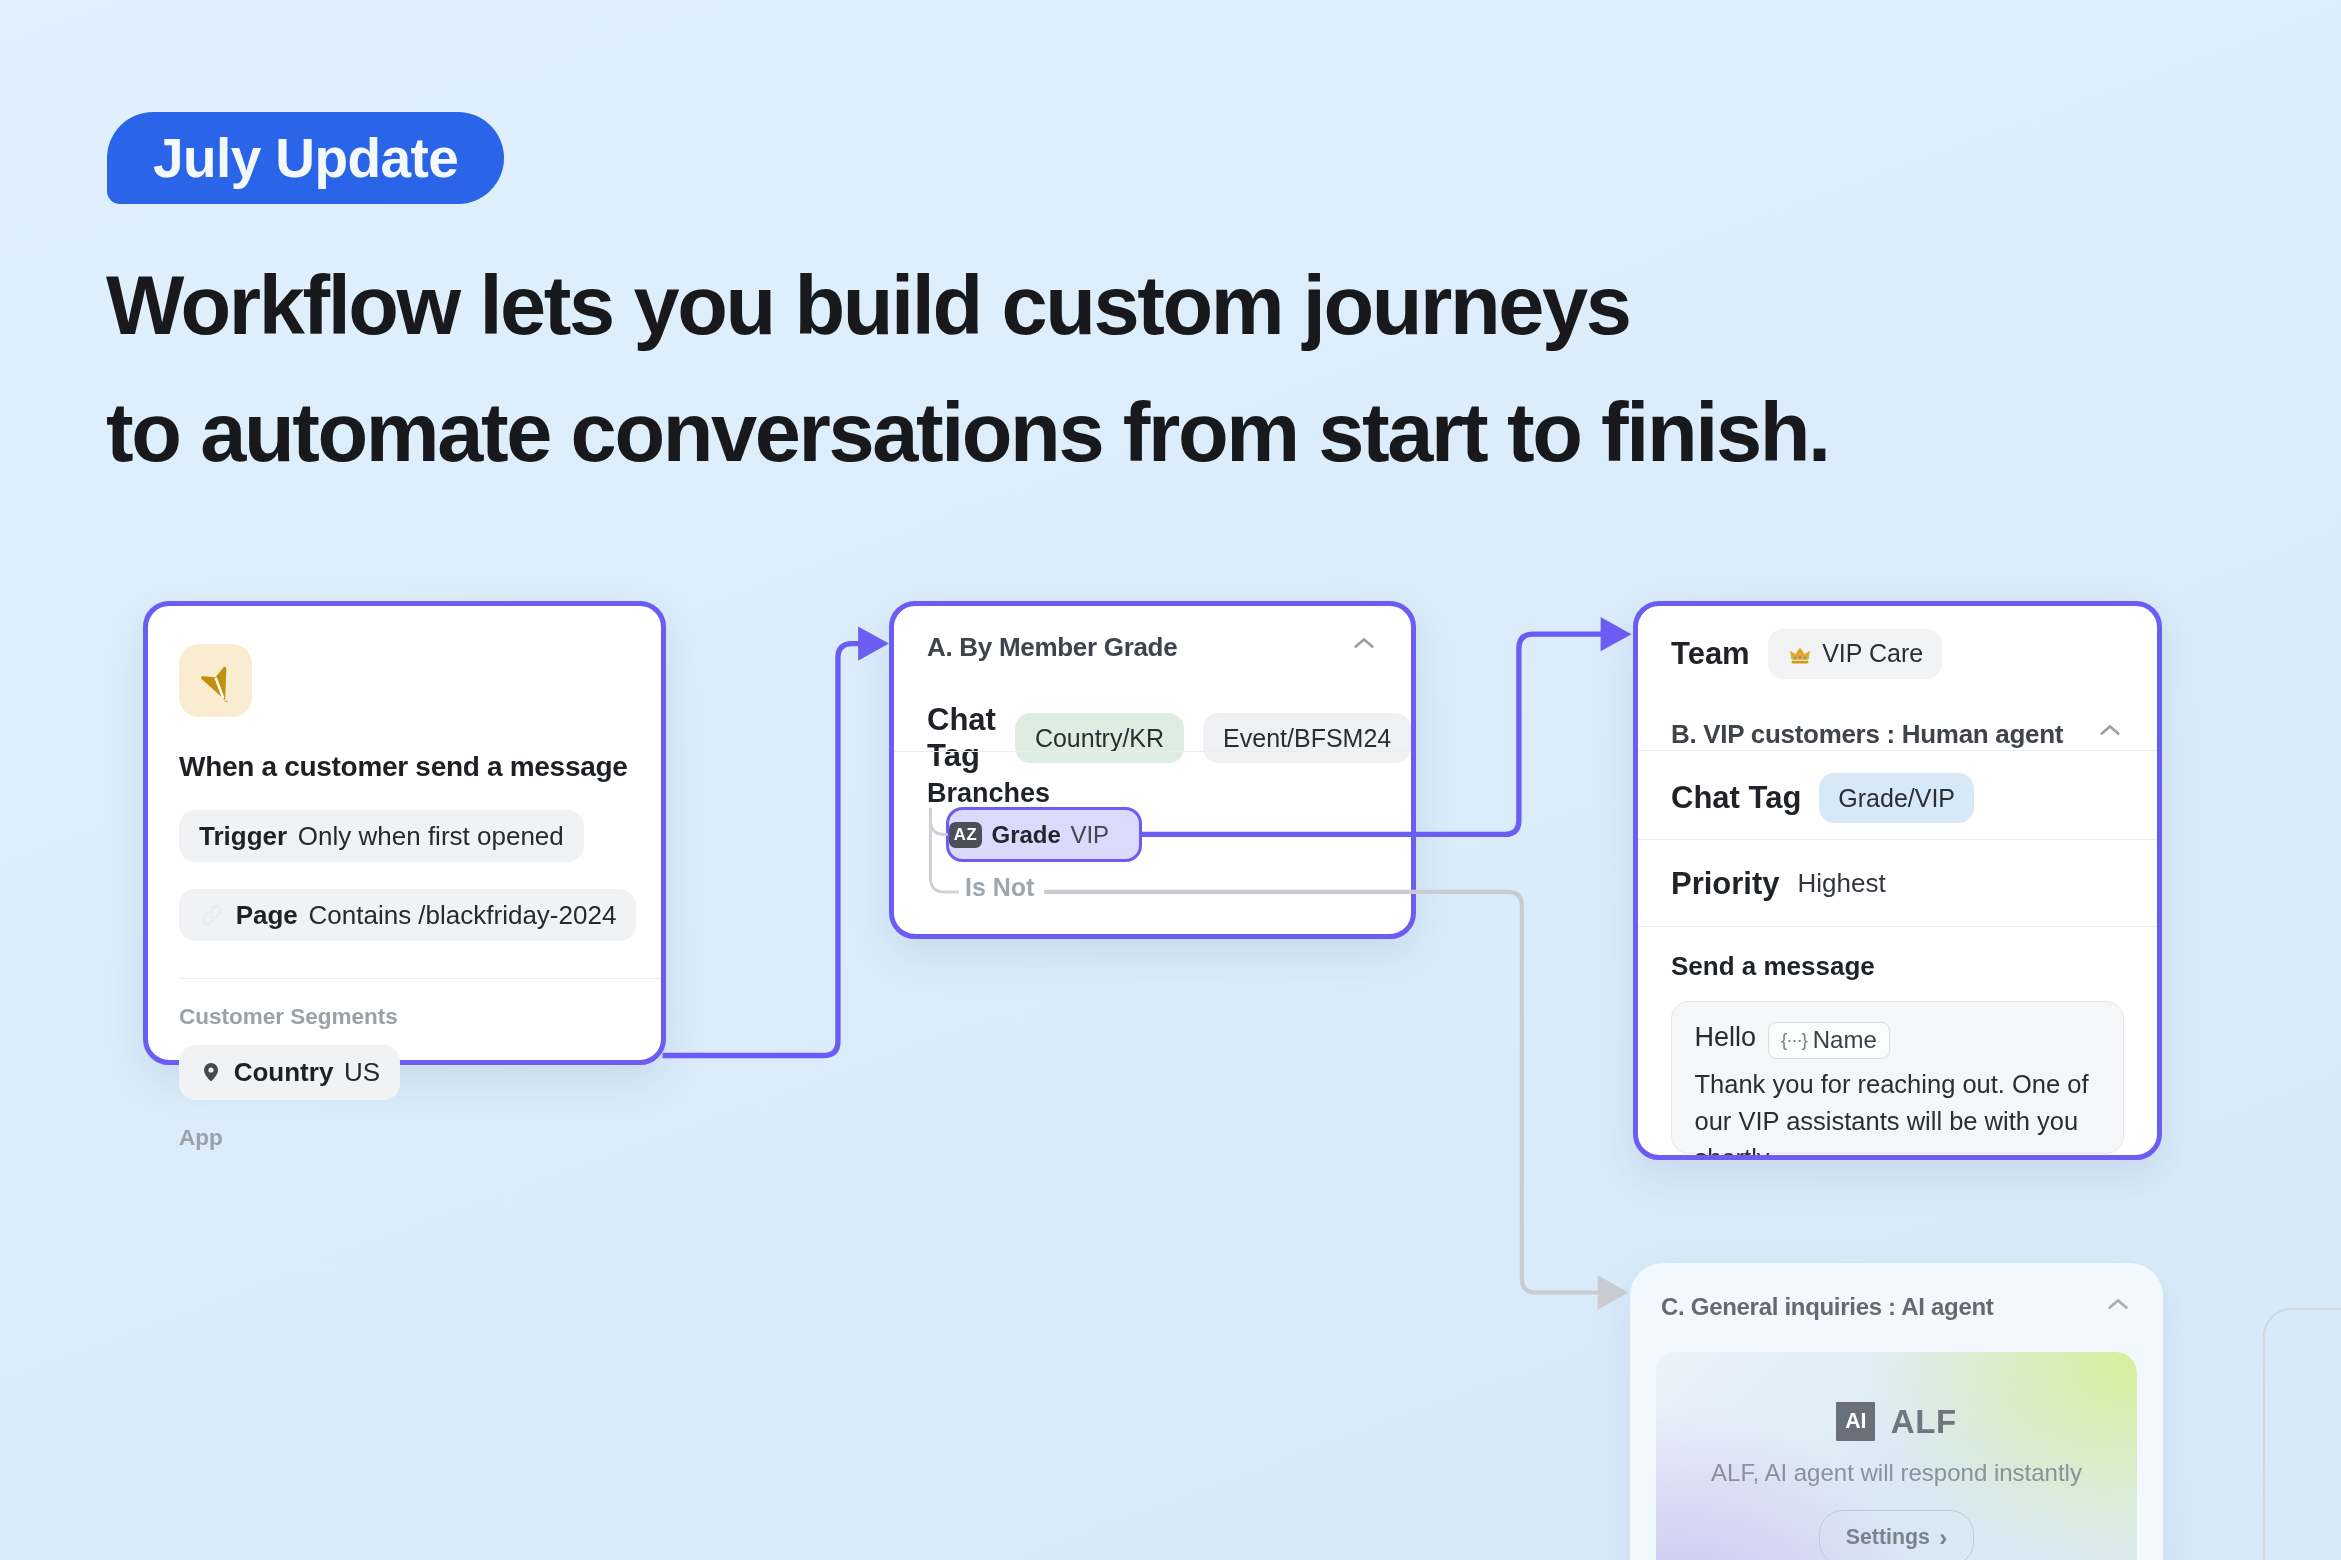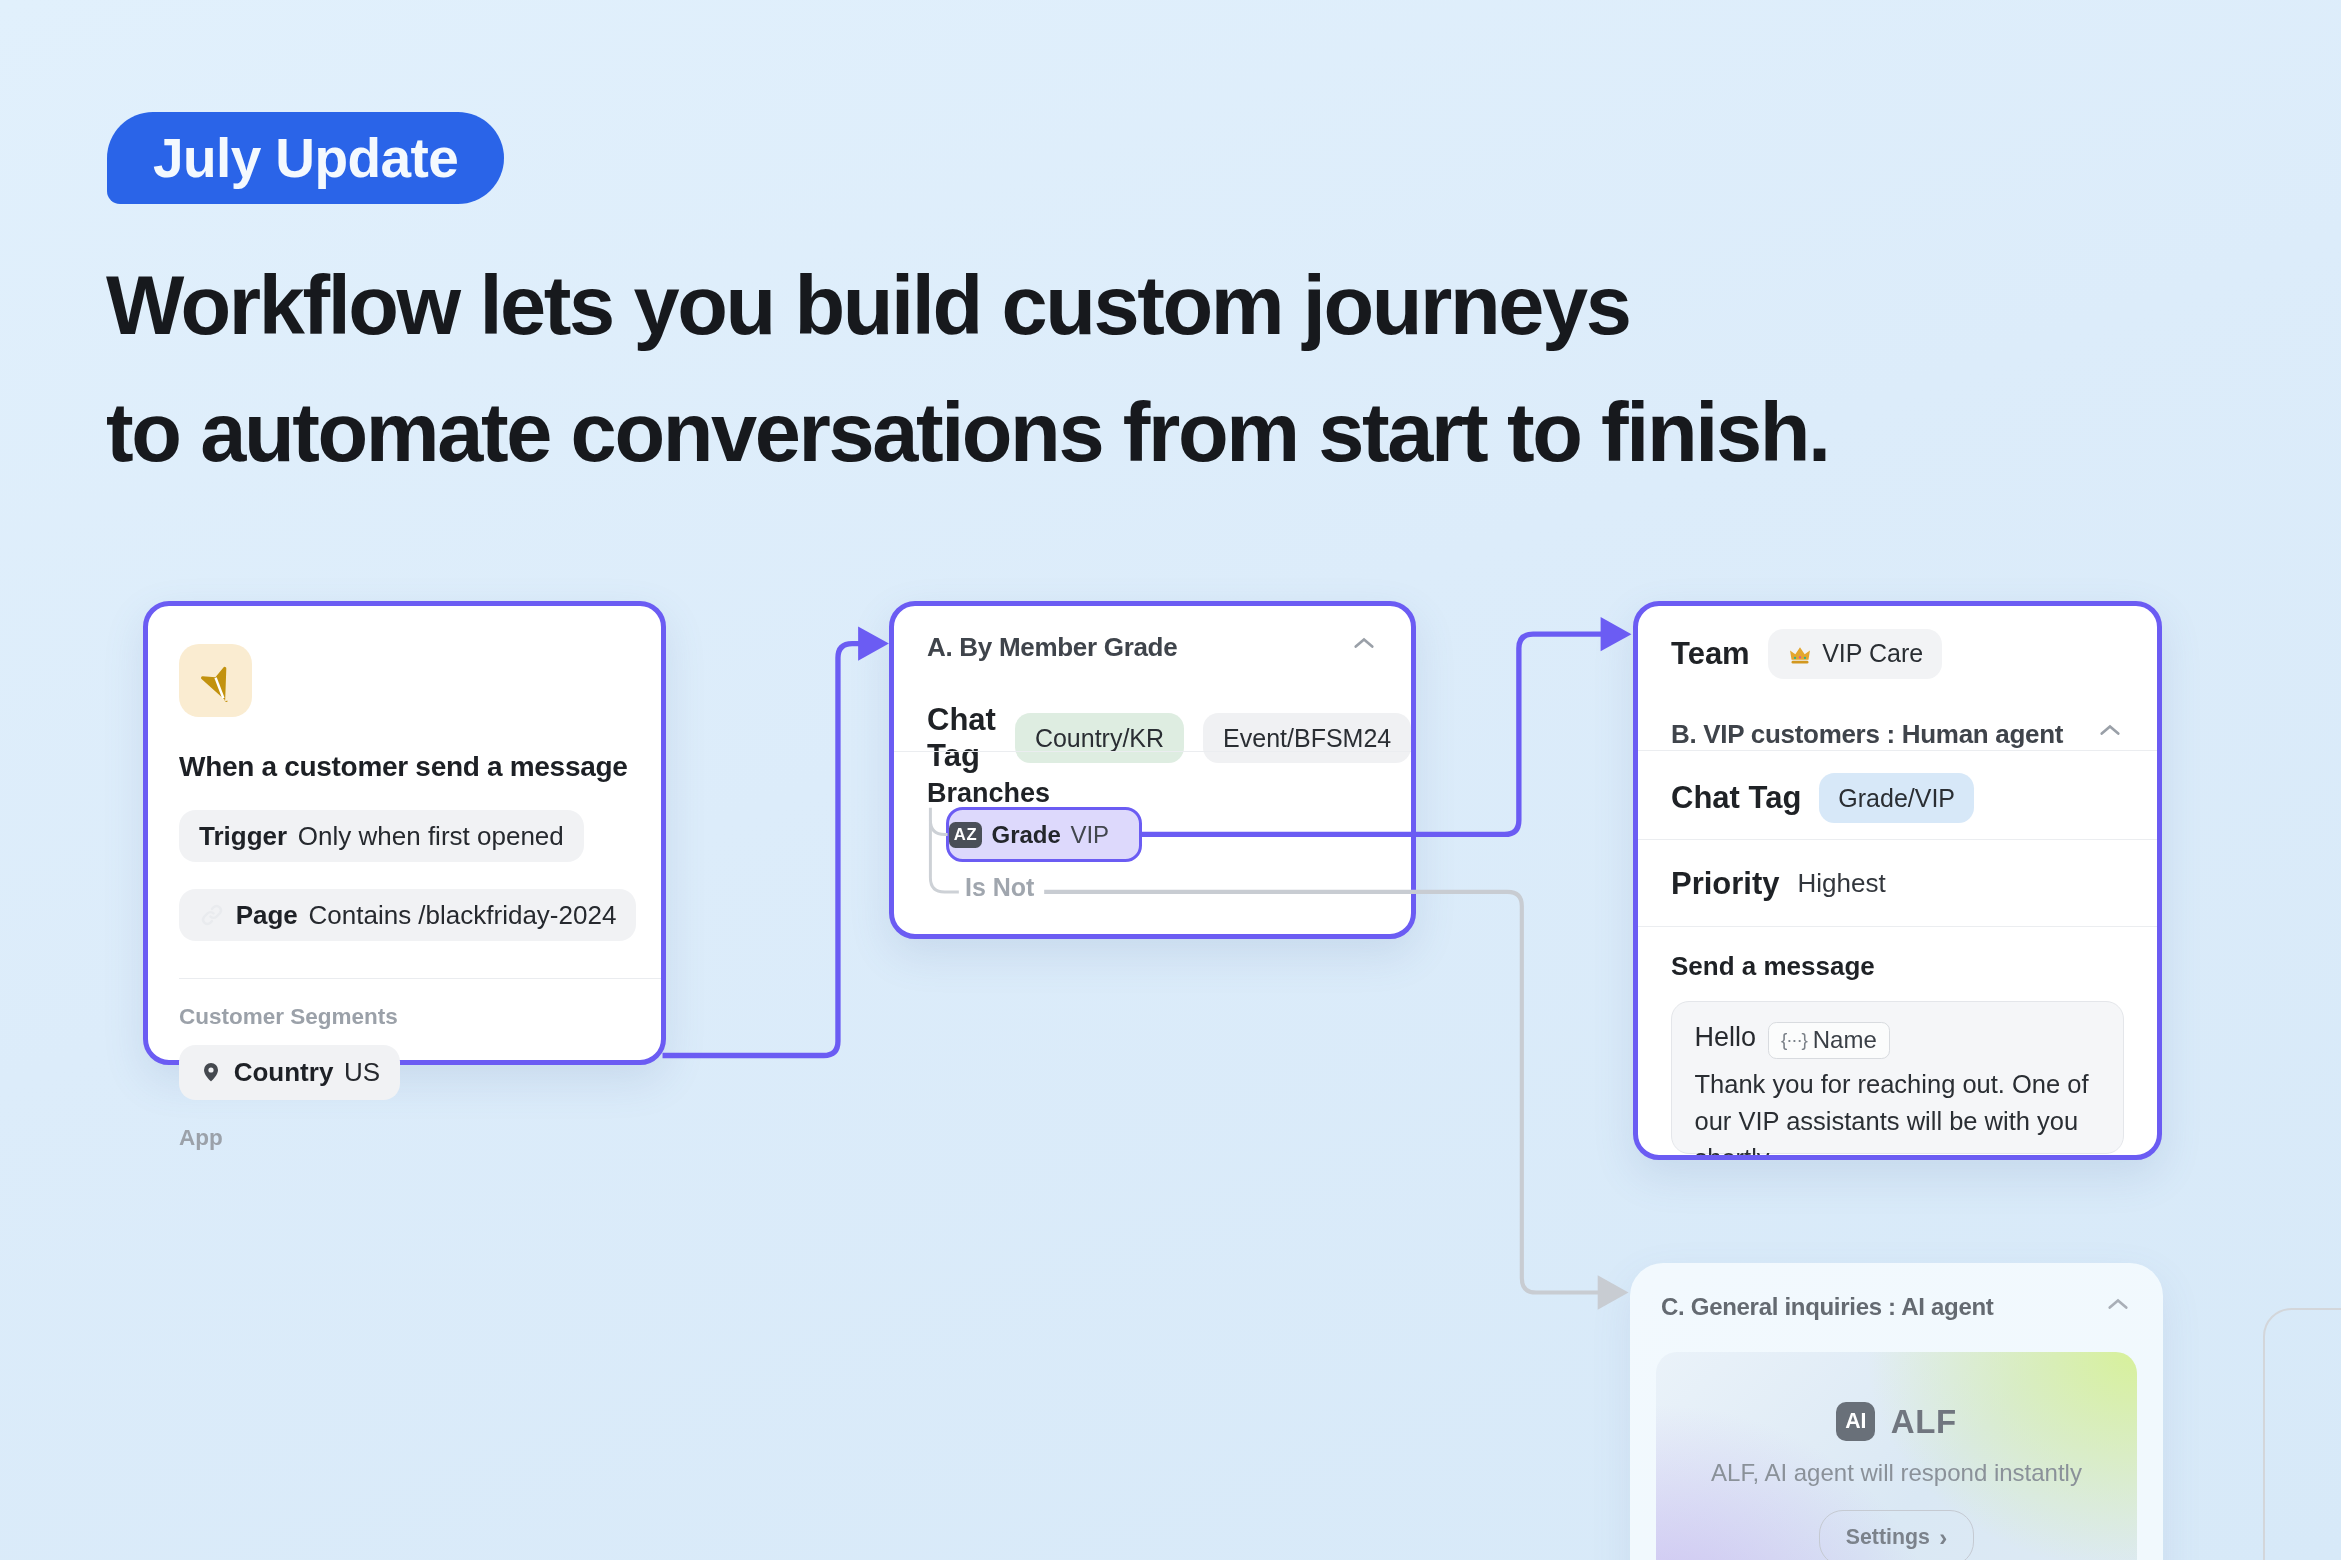--- a/index.html
+++ b/index.html
@@ -90,21 +90,21 @@
   #card-ai .head { display:flex; justify-content:space-between; align-items:flex-start; padding:30px 31px 0; }
   #card-ai .card-title { color:#646A71; font-size:24px; }
   .ai-panel { position:absolute; left:26px; right:26px; top:89px; height:255px; border-radius:21.3px;
     background:
       radial-gradient(450px 367px at 100% 0%, rgba(215,241,150,.95), rgba(215,241,150,0) 60%),
       radial-gradient(486px 415px at 0% 115%, rgba(198,180,240,.85), rgba(198,180,240,0) 58%),
       linear-gradient(135deg,#EAF2F9 0%,#DAE8F4 55%,#DDEAF4 100%);
     display:flex; flex-direction:column; align-items:center; padding-top:50px;
   }
   .ai-id-row { display:flex; align-items:center; gap:15.4px; }
-  .ai-badge { width:39px; height:39px; border-radius:10px; background:#697079; color:#FFF;
+  .ai-badge { width:39px; height:39px; border-radius:1px; background:#697079; color:#FFF;
     font-size:21.3px; font-weight:800; display:flex; align-items:center; justify-content:center; }
   .ai-name { font-size:33px; font-weight:800; color:#70767F; letter-spacing:0.6px; }
   .ai-desc { margin-top:18px; font-size:24px; color:#8A9199; }
   .settings-btn { margin-top:22.5px; display:inline-flex; align-items:center; gap:9.5px; height:56px;
     padding:0 26px; border:1.8px solid #C5CAD2; border-radius:24px; background:transparent;
     font-size:21.3px; font-weight:600; color:#7B828B; cursor:pointer; }
   .settings-btn .chev-r { font-size:24px; line-height:1; }
   
   #card-next { position:absolute; left:2263px; top:1308px; width:249px; height:415px;
     border:2.4px solid #D3D6DA; border-radius:28.4px; background:transparent; }

